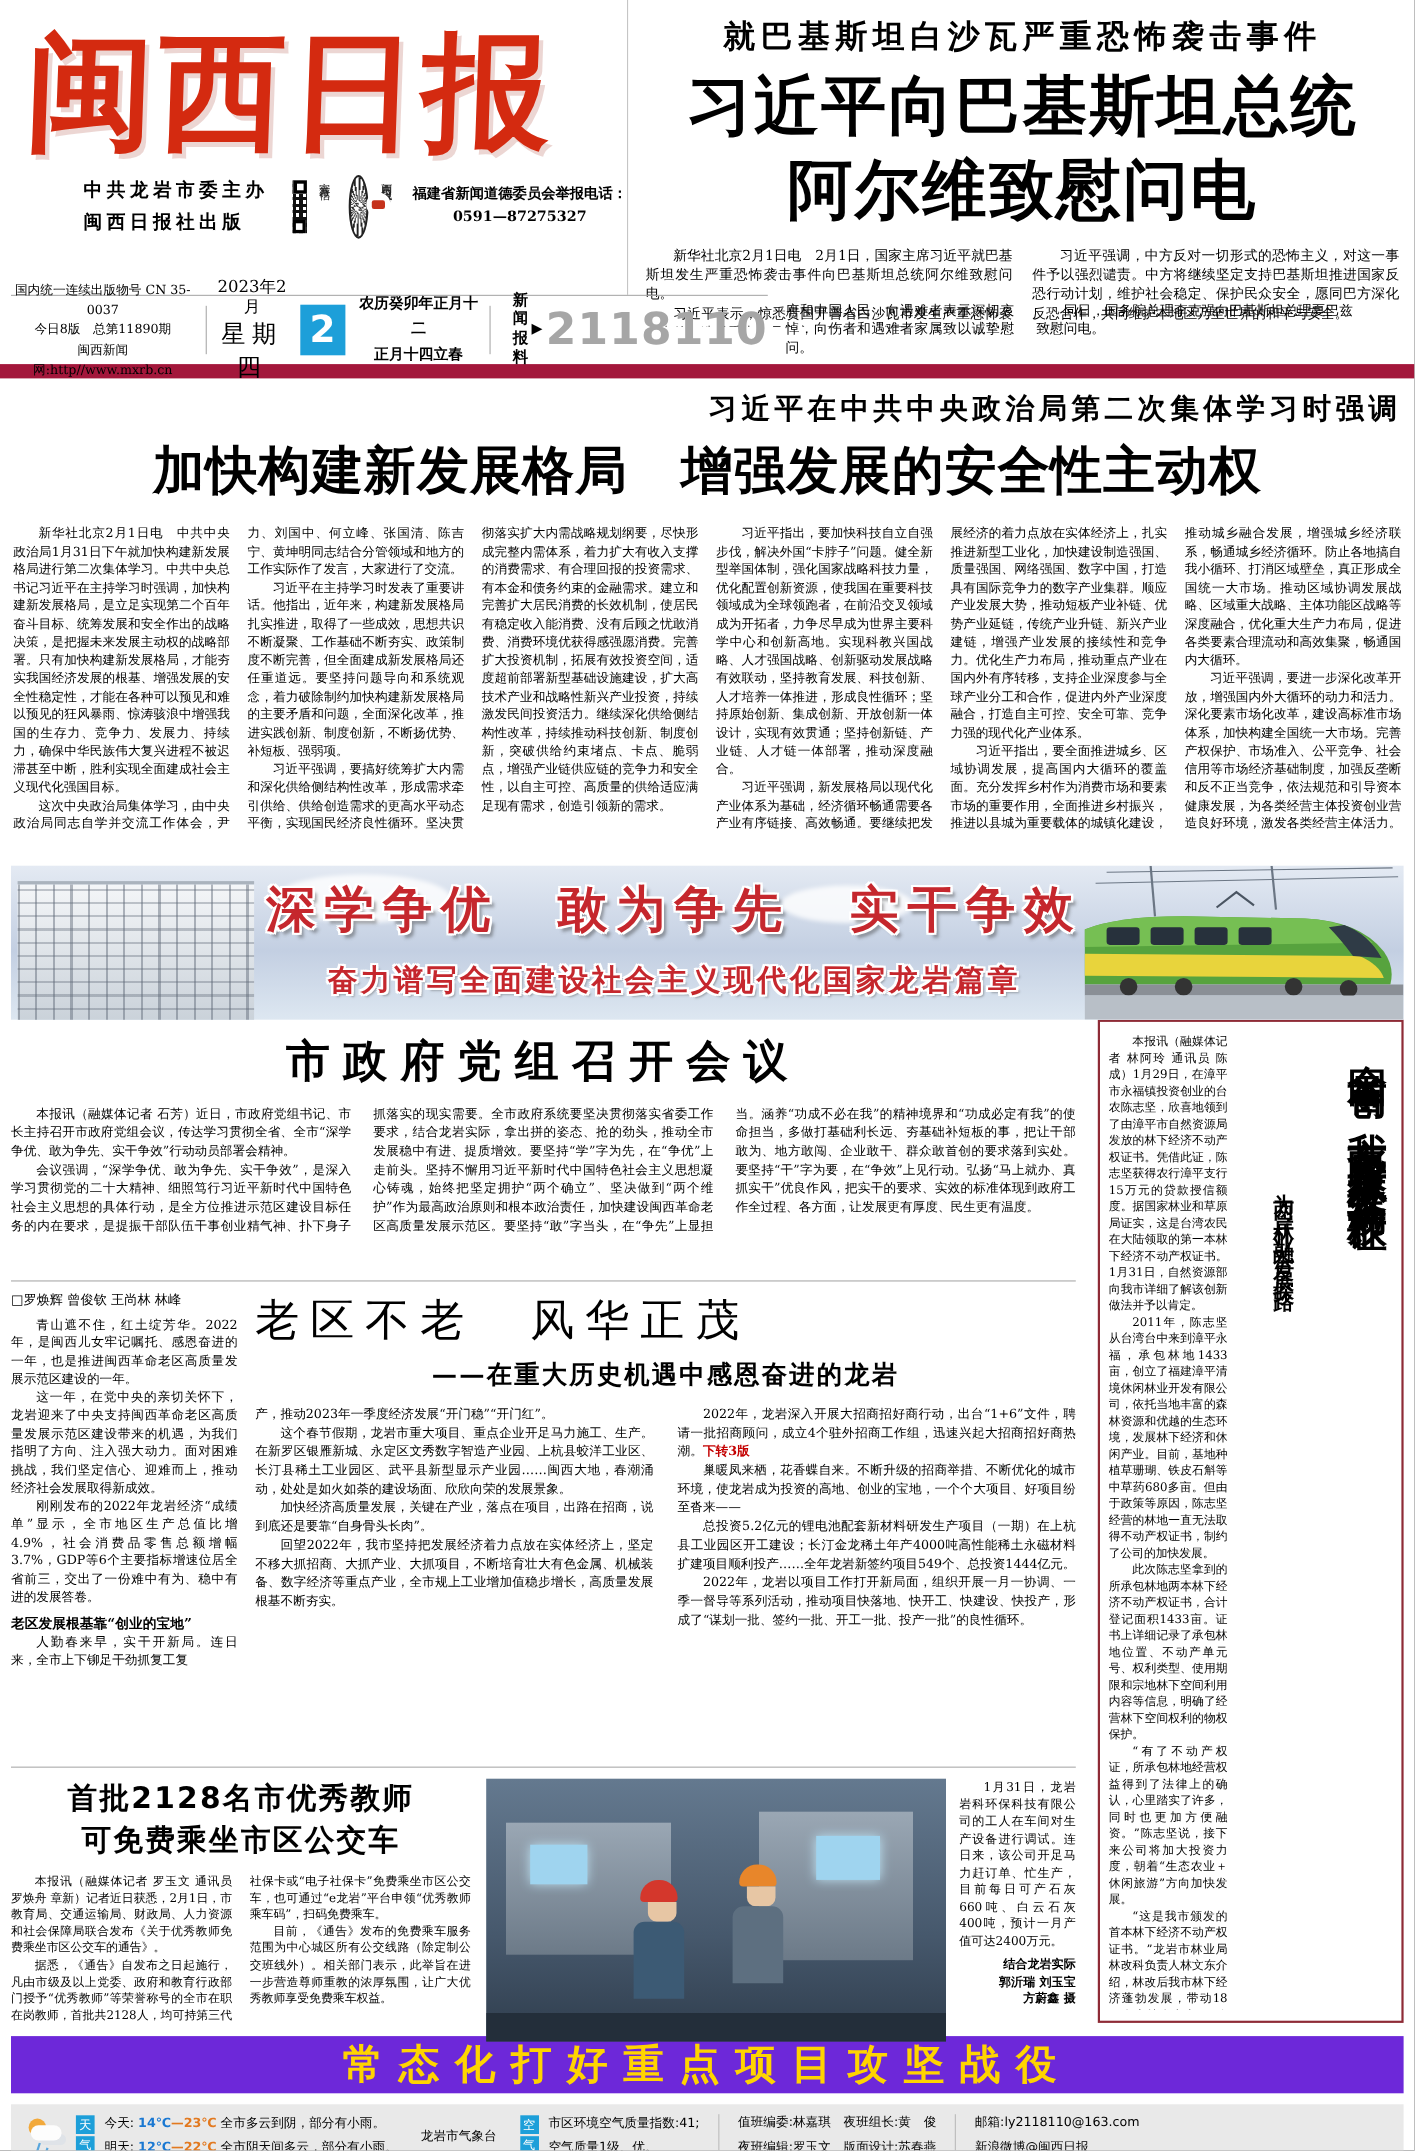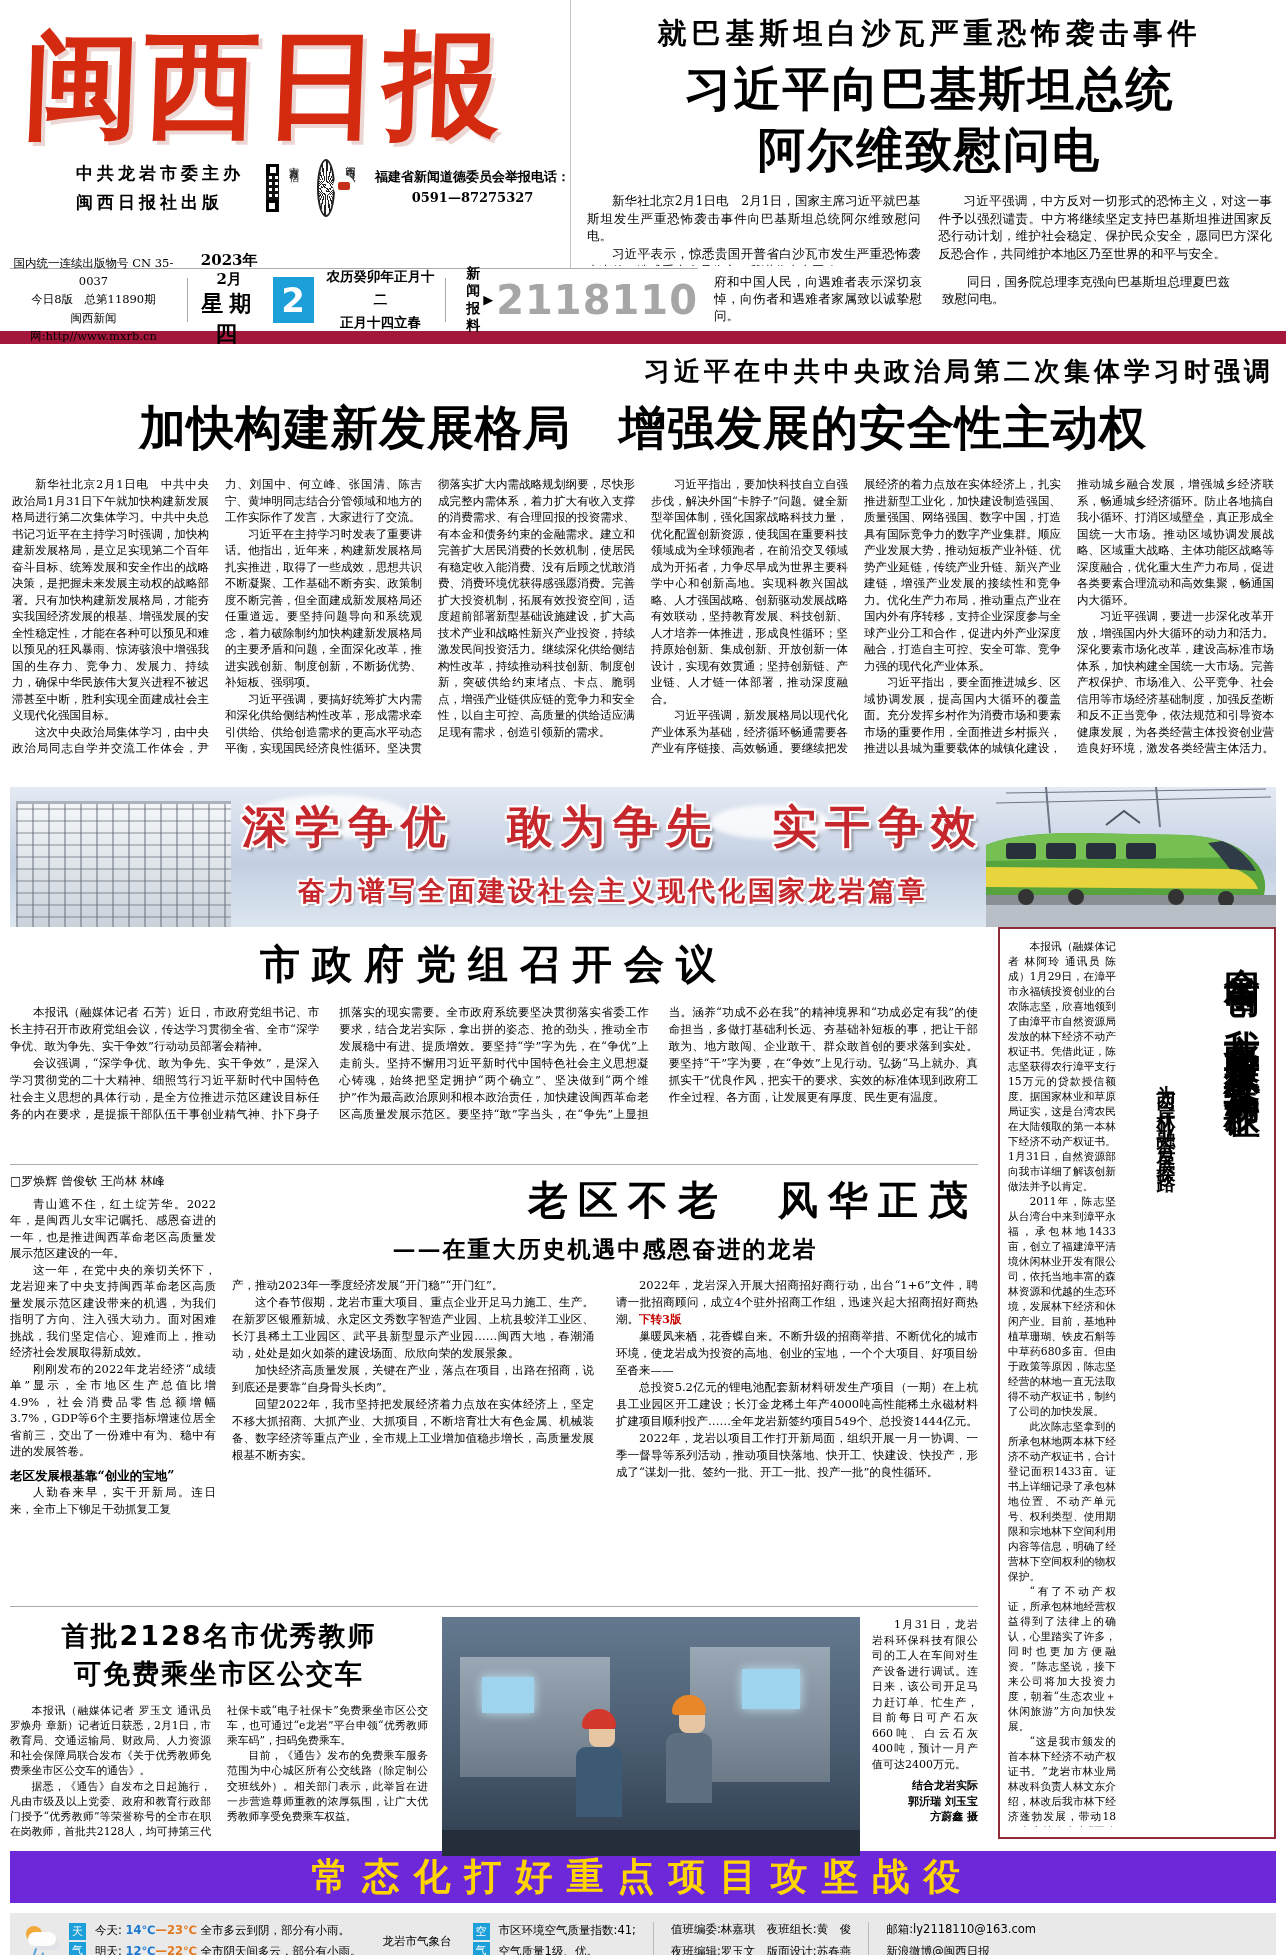--- a/index.html
+++ b/index.html
@@ -25,32 +25,32 @@
   .dqr{width:54px;height:54px;border:2px solid #222;border-radius:50%;position:relative;margin-left:8px;
        background:repeating-conic-gradient(#222 0deg 5deg,#fff 5deg 12deg);}
   .dqr-core{position:absolute;left:14px;top:14px;width:22px;height:22px;border-radius:50%;background:#fff;
             display:flex;align-items:center;justify-content:center;}
   .dqr-dot{width:12px;height:8px;background:#c5321c;border-radius:2px;}
   .hotline{font-size:13px;font-weight:bold;text-align:center;line-height:1.6;margin-left:10px;white-space:nowrap;}
 
   .topstory{flex:1;padding:14px 4px 0 16px;}
   .ts-kicker{font-size:29px;font-weight:bold;text-align:center;letter-spacing:5px;
              font-family:"DejaVu Sans","Liberation Sans",sans-serif;}
-  .ts-hl{font-size:47px;font-weight:900;text-align:center;line-height:1.3;letter-spacing:2px;margin-top:4px;
+  .ts-hl{font-size:59px;font-weight:900;text-align:center;line-height:1.3;letter-spacing:2px;margin-top:4px;
          font-family:"DejaVu Sans","Liberation Sans",sans-serif;}
   .ts-body{display:flex;gap:18px;margin-top:12px;font-size:12.5px;line-height:17.5px;text-align:justify;
            height:74px;overflow:hidden;}
   .ts-col{flex:1;}
 
   
   .dateline{height:62px;display:flex;align-items:center;padding:0 10px;position:relative;}
   .dl-left{display:flex;align-items:center;height:100%;width:688px;border-top:1px solid #aaa;}
   .issue{font-size:11.5px;line-height:1.6;width:228px;text-align:center;}
   .dl-sep{width:1px;height:44px;background:#aaa;margin:0 10px;}
-  .dl-date{text-align:center;font-weight:bold;width:86px;}
+  .dl-date{text-align:center;font-weight:normal;width:86px;}
   .dl-date .d1{font-size:15px;}
   .dl-date .d2{font-size:22px;letter-spacing:6px;}
   .daybox{width:56px;height:46px;background:#1d9fd9;color:#fff;font-size:34px;font-weight:900;
           display:flex;align-items:center;justify-content:center;margin:0 12px;
           font-family:"DejaVu Sans","Liberation Sans",sans-serif;}
   .lunar{font-size:13.5px;font-weight:bold;line-height:1.7;text-align:center;width:150px;}
   .tip{display:flex;align-items:center;gap:3px;margin-left:10px;}
   .tip-label{font-size:14px;font-weight:bold;line-height:1.25;}
   .tip-arrow{font-size:13px;}
   .tip-num{font-size:40px;font-weight:900;color:#a6a6a6;letter-spacing:1px;
@@ -94,21 +94,21 @@
   .middle{display:flex;padding:0 10px;height:912px;}
   .mid-left{width:986px;padding-right:12px;box-sizing:border-box;}
   .gov-hl{font-size:40px;font-weight:900;text-align:center;letter-spacing:12px;margin:10px 0 12px;}
   .gov-body{column-count:3;column-gap:20px;font-size:11.5px;line-height:17px;text-align:justify;
             height:148px;overflow:hidden;}
   .laoqu{border-top:1px solid #aaa;margin-top:12px;display:flex;padding-top:8px;height:432px;box-sizing:border-box;}
   .lq-col1{width:206px;font-size:11.5px;line-height:16.5px;text-align:justify;overflow:hidden;}
   .lq-byline{font-size:12px;text-indent:0;margin-bottom:6px;}
   .lq-subhead{font-weight:bold;font-size:12.5px;margin-top:8px;}
   .lq-right{flex:1;padding-left:16px;}
-  .lq-title{font-size:40px;font-weight:700;text-align:right;letter-spacing:10px;}
+  .lq-title{font-size:40px;font-weight:400;text-align:left;letter-spacing:10px;}
   .lq-sub{font-size:23px;font-weight:bold;text-align:center;margin:6px 0 12px;letter-spacing:2px;}
   .lq-body{column-count:2;column-gap:22px;font-size:11.5px;line-height:17px;text-align:justify;
            height:320px;overflow:hidden;}
   .cont-note{color:#c40000;font-weight:bold;}
 
   .bottomrow{display:flex;margin-top:10px;border-top:1px solid #aaa;padding-top:10px;height:250px;box-sizing:border-box;}
   .teach{width:432px;padding-right:14px;box-sizing:border-box;}
   .teach-hl{font-size:27px;font-weight:900;text-align:center;line-height:1.4;letter-spacing:2px;margin-bottom:10px;
             font-family:"DejaVu Sans","Liberation Sans",sans-serif;}
   .teach-body{column-count:2;column-gap:16px;font-size:10.8px;line-height:15.2px;text-align:justify;

